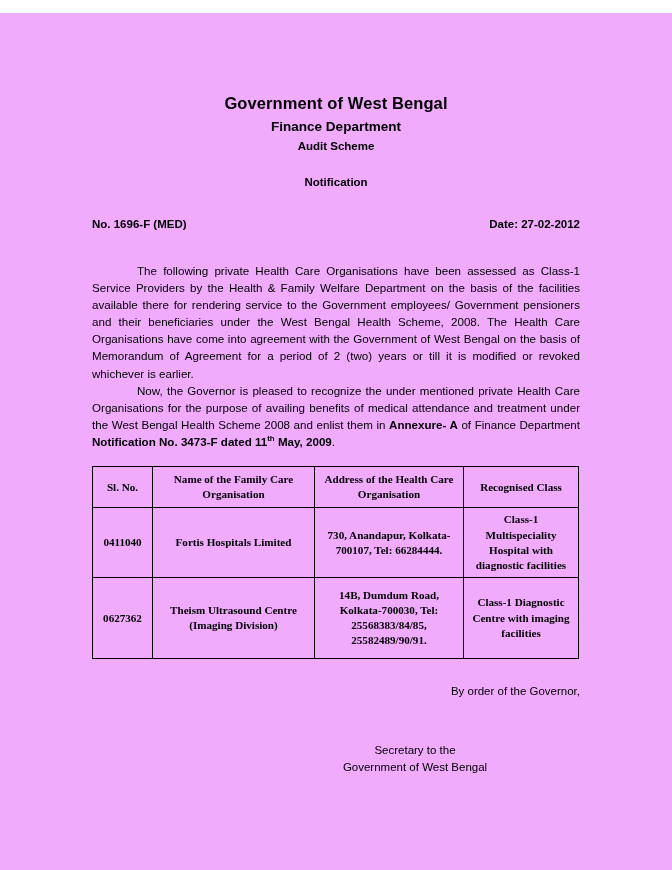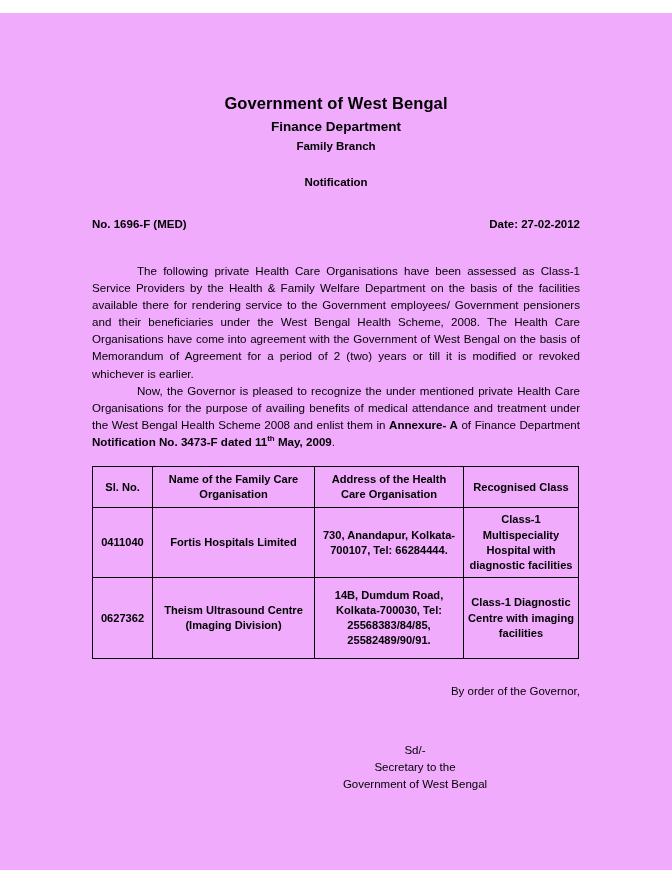--- a/index.html
+++ b/index.html
@@ -96,20 +96,21 @@
   }
 
   
   .table-wrap {
     margin-top: 16px;
   }
   table.reg {
     border-collapse: collapse;
     width: 486px;
     table-layout: fixed;
+    font-family: Liberation Serif, serif;
   }
   table.reg td, table.reg th {
     border: 1.3px solid #000000;
     font-size: 11.1px;
     line-height: 15.2px;
     font-weight: bold;
     text-align: center;
     vertical-align: middle;
     padding: 4px 3px;
   }
@@ -144,21 +145,21 @@
 </style>
 </head>
 <body>
 
 <div class="page">
   <div class="content">
 
     <div class="doc-header">
       <div class="title-main">Government of West Bengal</div>
       <div class="title-dept">Finance Department</div>
-      <div class="title-branch">Family Branch</div>
+      <div class="title-branch">Audit Scheme</div>
       <div class="title-notification">Notification</div>
     </div>
 
     <div class="ref-row">
       <span>No. 1696-F (MED)</span>
       <span>Date: 27-02-2012</span>
     </div>
 
     <div class="body-block">
       <p class="para">
@@ -198,20 +199,19 @@
             <td class="addr">14B, Dumdum Road, Kolkata-700030, Tel: 25568383/84/85, 25582489/90/91.</td>
             <td>Class-1 Diagnostic Centre with imaging facilities</td>
           </tr>
         </tbody>
       </table>
     </div>
 
     <div class="sig-block">
       <div class="sig-order">By order of the Governor,</div>
       <div class="sig-name">
-        <span class="sig-line">Sd/-</span>
         <span class="sig-line">Secretary to the</span>
         <span class="sig-line">Government of West Bengal</span>
       </div>
     </div>
 
   </div>
 </div>
 
 </body></html>

